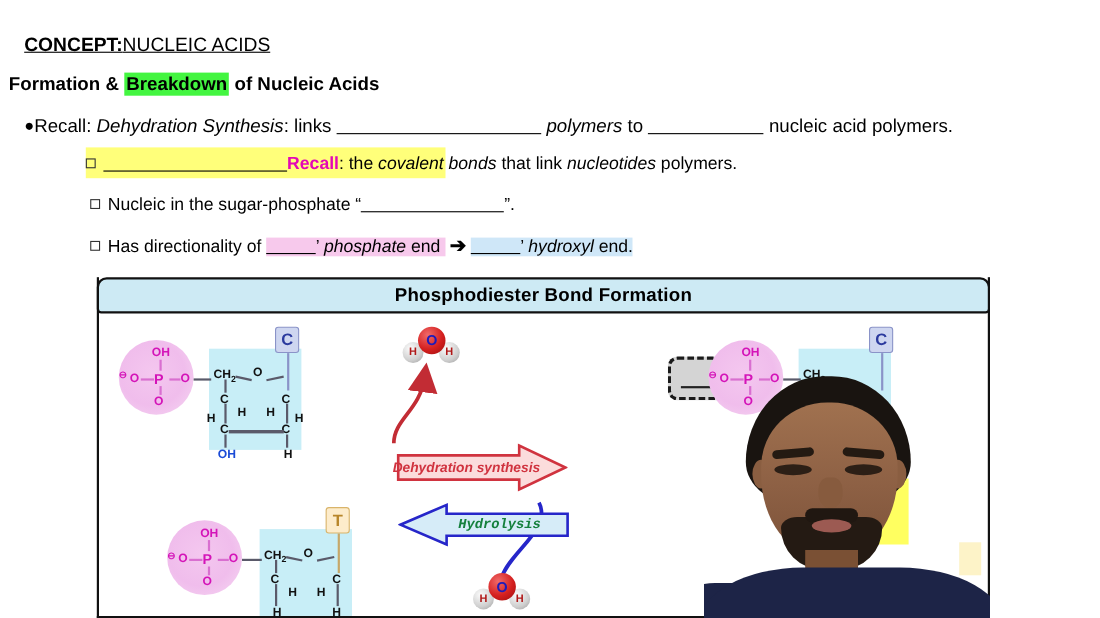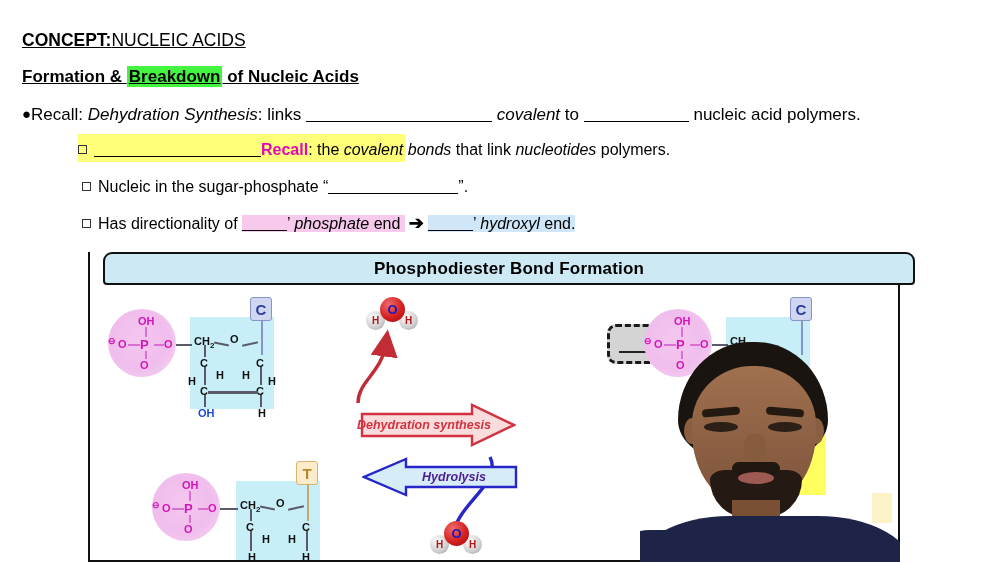--- a/index.html
+++ b/index.html
@@ -15,21 +15,21 @@
 
   
   #notes { position:absolute; left:0; top:0; width:1000px; }
 
   .line { position:absolute; white-space:nowrap; }
 
   .l-concept { left:22px; top:30px; font-size:17.5px; }
   .l-concept .u { text-decoration:underline; }
   .l-concept b { font-weight:bold; }
 
-  .l-formation { left:22px; top:67px; font-size:17px; font-weight:bold; text-decoration:underline; }
+  .l-formation { left:8px; top:67px; font-size:17px; font-weight:bold; }
 
   .l-recall { left:22px; top:105px; font-size:17px; }
   .l-bonds  { left:78px; top:141px; font-size:16px; }
   .l-results{ left:82px; top:178px; font-size:16px; }
   .l-direct { left:82px; top:212px; font-size:16px; }
 
   .it { font-style:italic; }
   .bullet-dot { font-size:15px; vertical-align:1px; }
 
   .blank {
@@ -65,21 +65,20 @@
     border:2.5px solid #111; border-top:none;
     background:#fff; overflow:hidden;
   }
   #fig-header {
     position:absolute; left:88px; top:252px; width:812px; height:33px;
     background:#cdeaf4; border:2.5px solid #111;
     border-radius:9px 9px 4px 4px;
     display:flex; align-items:center; justify-content:center;
     font-size:17px; font-weight:bold; letter-spacing:.2px;
     z-index:4;
-    margin-left:15px;
   }
   #fig-body { position:absolute; left:0; top:33px; width:100%; height:277px; }
 
   
   .nuc { position:absolute; }
   .sugarbox { position:absolute; background:#c8eef7; }
   .pcircle {
     position:absolute; border-radius:50%;
     background:radial-gradient(circle at 45% 45%, #f4c7ef 0%, #f0bdec 55%, #f6d8f3 100%);
   }
@@ -119,21 +118,21 @@
   .water .h.l { left:0; }
   .water .h.r { right:0; }
 
   
   .blockarrow { position:absolute; display:flex; align-items:center; }
   .blockarrow .txt {
     position:absolute; width:100%; text-align:center;
     font-style:italic; font-weight:bold; font-size:12.5px;
   }
   .ar-dehy .txt { color:#d0333f; left:-14px; }
-  .ar-hyd  .txt { color:#4c1d95; left:14px; }
+  .ar-hyd  .txt { color:#15803d; left:14px;font-family:Liberation Mono, monospace; }
 
   
   .dashbox {
     position:absolute; width:56px; height:40px;
     border:3px dashed #1a1a1a; border-radius:9px; background:#d4d4d4;
   }
   .dashbox .ln { position:absolute; left:9px; right:9px; bottom:8px; height:2px; background:#222; }
 
   
   .bondbox {
@@ -203,21 +202,21 @@
 
   <div class="line l-concept">
     <span class="u"><b>CONCEPT:</b><span>NUCLEIC ACIDS</span></span>
   </div>
 
   <div class="line l-formation">
     <span>Formation &amp; </span><span class="hl-green">Breakdown</span><span> of Nucleic Acids</span>
   </div>
 
   <div class="line l-recall">
-    <span class="bullet-dot">●</span><span>Recall: </span><span class="it">Dehydration Synthesis</span><span>: links </span><span class="blank b-long"></span><span class="it"> covalent</span><span> to </span><span class="blank b-mid"></span><span> nucleic acid polymers.</span>
+    <span class="bullet-dot">●</span><span>Recall: </span><span class="it">Dehydration Synthesis</span><span>: links </span><span class="blank b-long"></span><span class="it"> polymers</span><span> to </span><span class="blank b-mid"></span><span> nucleic acid polymers.</span>
   </div>
 
   <div class="line l-bonds">
     <span class="chk"></span><span class="blank b-bonds"></span><span class="bondword">Recall</span><span>: the </span><span class="it">covalent bonds</span><span> that link </span><span class="it">nucleotides</span><span> polymers.</span>
   </div>
 
   <div class="line l-results">
     <span class="chk"></span><span>Nucleic in the sugar-phosphate “</span><span class="blank b-quote"></span><span>”.</span>
   </div>
 

